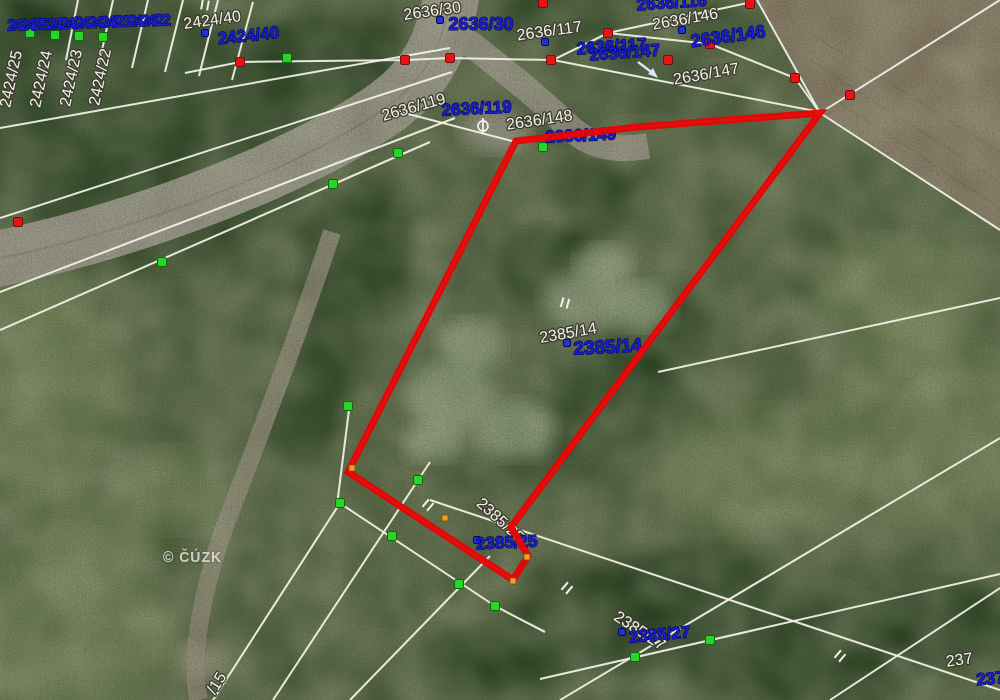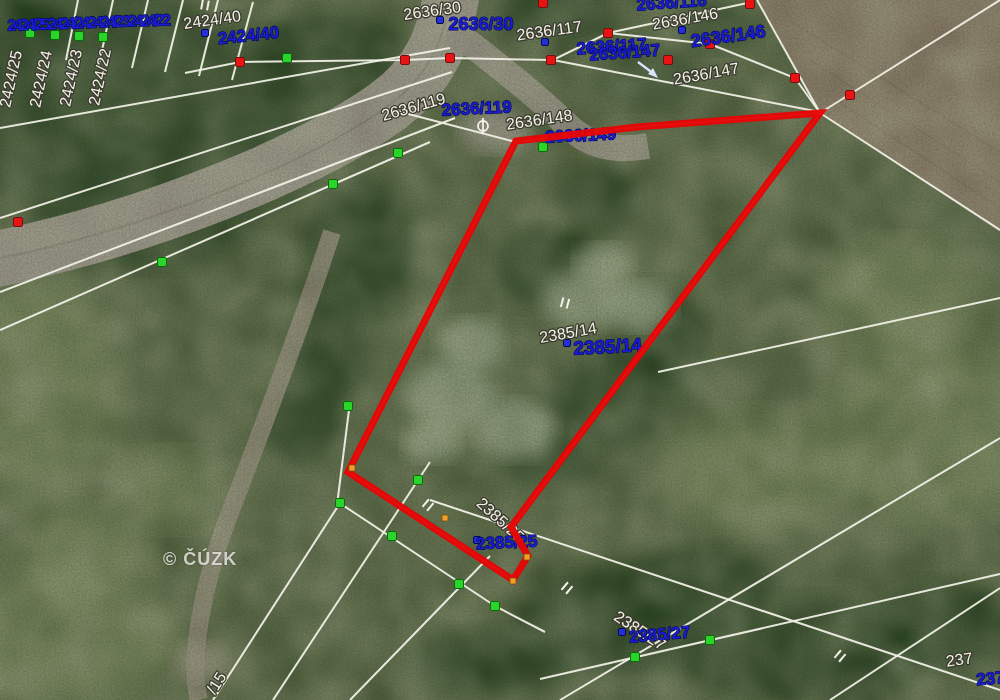--- a/index.html
+++ b/index.html
@@ -3,21 +3,21 @@
 <meta charset="utf-8">
 <style>
   html,body{margin:0;padding:0;background:#222;}
   .map-viewport{
     position:relative;width:1000px;height:700px;overflow:hidden;
     background:#506140;font-family:"Liberation Sans", sans-serif;
   }
   .map-viewport svg{position:absolute;left:0;top:0;}
   .watermark{
     position:absolute;left:163px;top:549px;
-    font-size:18px;font-weight:bold;letter-spacing:1px;
+    font-size:14px;font-weight:bold;letter-spacing:1px;
     color:rgba(244,244,238,0.78);
     text-shadow:0 0 2px rgba(40,40,30,0.5);
     pointer-events:none;white-space:nowrap;
   }
 </style>
 </head>
 <body>
 
 <div class="map-viewport">
   <svg id="map-svg" width="1000" height="700" viewBox="0 0 1000 700">

